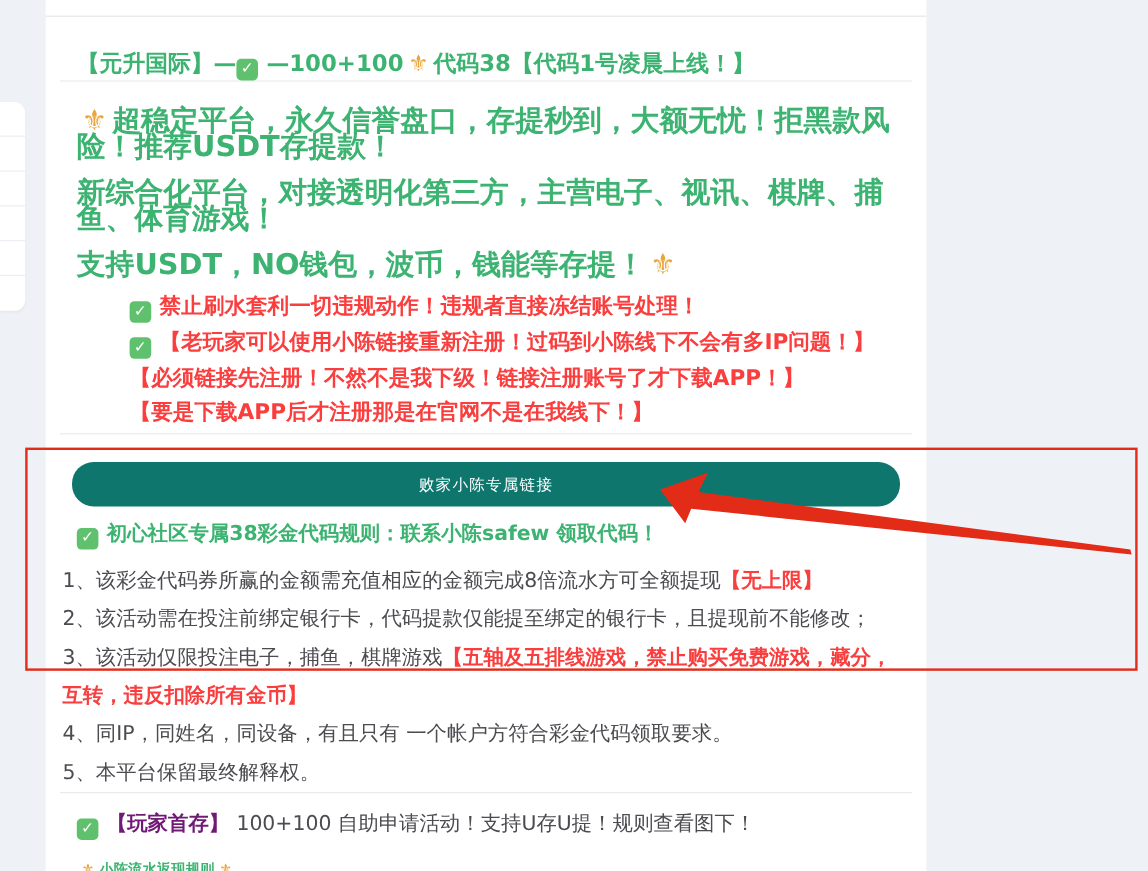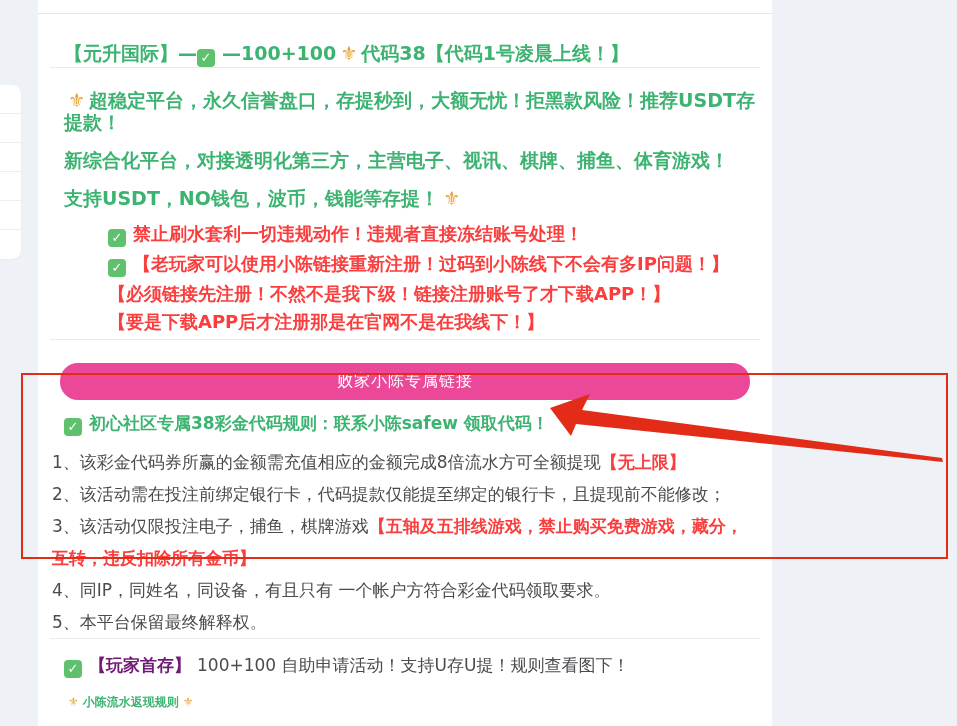--- a/index.html
+++ b/index.html
@@ -28,42 +28,42 @@
   hr.sep{border:0;border-top:1px solid #ebebee;margin:0;}
 
   .title{
     font-size:19px;font-weight:bold;color:#3cb371;
     margin:27px 0 0 14px;line-height:24px;
   }
   .sep1{margin-top:19px;}
 
   p{margin:0;}
   .intro p{
-    font-size:19px;font-weight:bold;color:#3cb371;
+    font-size:24px;font-weight:bold;color:#3cb371;
     line-height:22px;margin:16px 0 14px 14px;
   }
   .intro p:first-child{margin-top:21px;}
 
   .warnings p{
     font-size:18px;font-weight:bold;color:#fa3e3e;
     line-height:22px;margin:0 0 6px 14px;padding-left:44px;
   }
   .sep2{margin-top:8px;}
 
   .check{
     display:inline-block;width:18px;height:18px;background:#5fc16d;
     border-radius:4px;color:#fff;font-size:13px;font-weight:bold;
     line-height:18px;text-align:center;margin-right:7px;vertical-align:-2px;
     font-style:normal;
   }
   .fleur{color:#eaa63c;font-weight:normal;margin:0 4px;font-style:normal;}
 
   .cta{
     margin:23px 10px 0 10px;height:37px;border-radius:18px;
-    background:#ec4899;color:#ffffff;font-size:16px;
+    background:#0f766e;color:#ffffff;font-size:13px;
     display:flex;align-items:center;justify-content:center;
     cursor:pointer;letter-spacing:1px;
   }
 
   .rules-heading{
     font-size:17px;font-weight:bold;color:#3cb371;
     margin:12px 0 0 14px;line-height:22px;
   }
   .rules p{
     font-size:17px;color:#4b4b50;line-height:32px;margin:0 0 0 2px;

